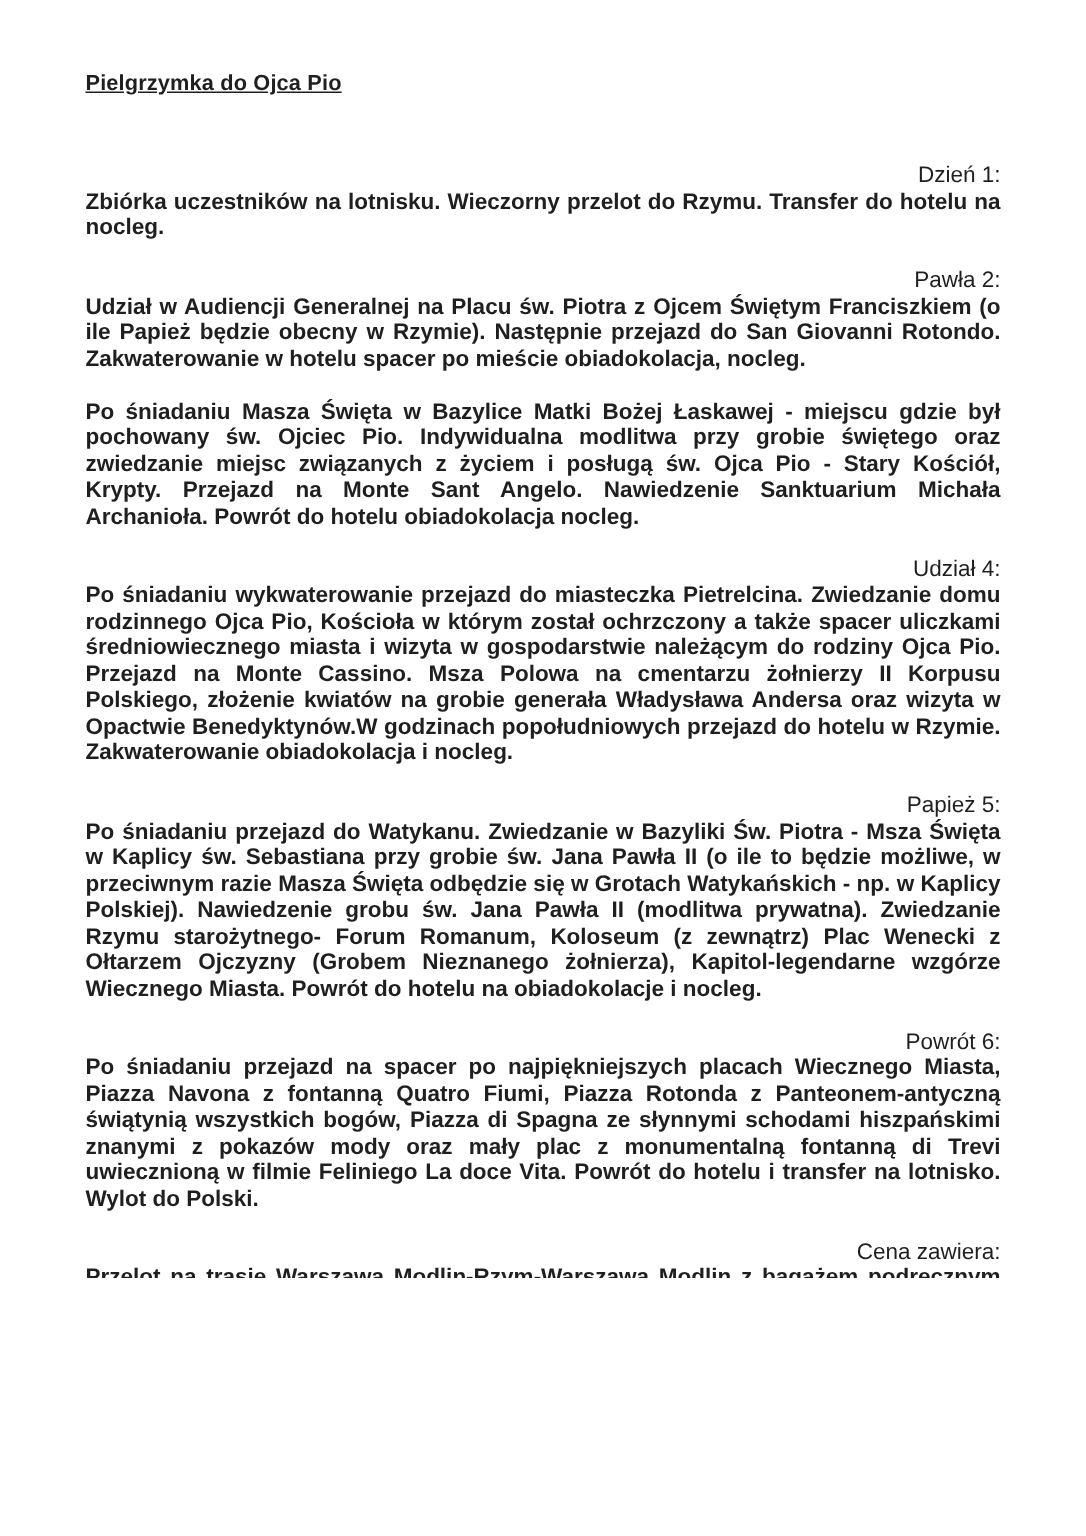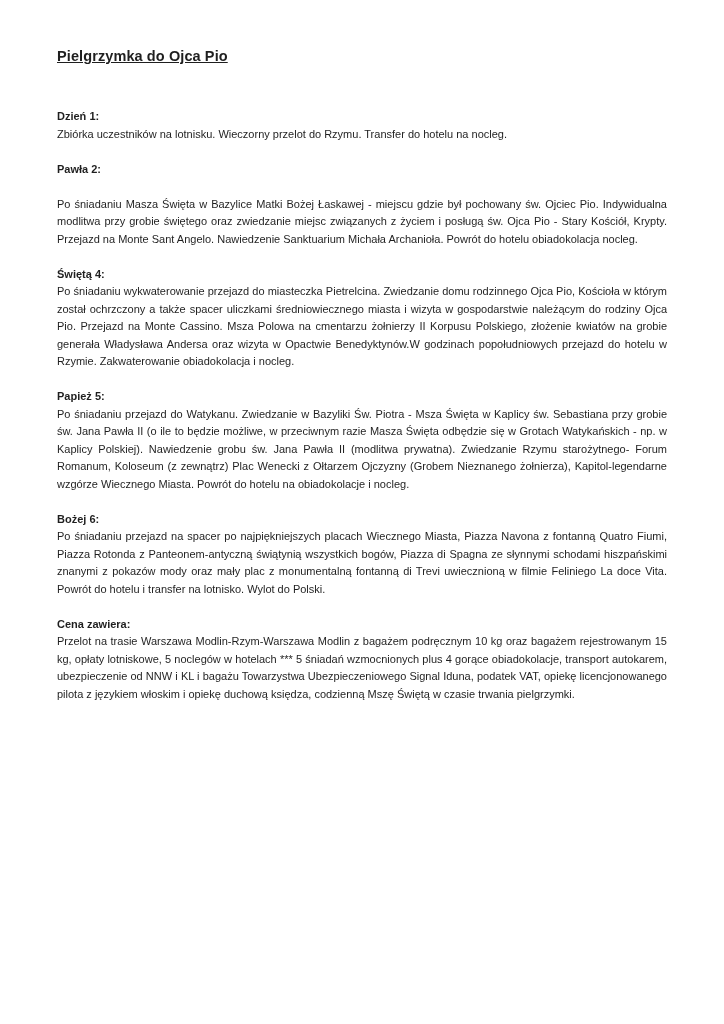--- a/index.html
+++ b/index.html
@@ -17,28 +17,30 @@
   .title {
     font-size: 14.5px;
     font-weight: bold;
     text-decoration: underline;
     margin: 0 0 44px 0;
     letter-spacing: 0.1px;
   }
   .section { margin: 0 0 17.5px 0; }
   .section:last-of-type { margin-bottom: 0; }
   .heading {
-    font-size: 11px;
-    font-weight: bold;
+    font-size: 15px;
+    font-weight: normal;
     line-height: 17.5px;
+    text-align: right;
   }
   .body-text {
-    font-size: 11px;
+    font-size: 15px;
     line-height: 17.5px;
     text-align: justify;
+    font-weight: bold;
   }
   .footer {
     position: absolute;
     left: 57px;
     right: 57px;
     top: 941px;
     border-top: 1px solid #cccccc;
     padding-top: 6px;
     text-align: center;
   }
@@ -57,38 +59,39 @@
 
   <div>
 
     <div class="section">
       <div class="heading">Dzień 1:</div>
       <div class="body-text">Zbiórka uczestników na lotnisku. Wieczorny przelot do Rzymu. Transfer do hotelu na nocleg.</div>
     </div>
 
     <div class="section">
       <div class="heading">Pawła 2:</div>
+      <div class="body-text">Udział w Audiencji Generalnej na Placu św. Piotra z Ojcem Świętym Franciszkiem (o ile Papież będzie obecny w Rzymie). Następnie przejazd do San Giovanni Rotondo. Zakwaterowanie w hotelu spacer po mieście obiadokolacja, nocleg.</div>
     </div>
 
     <div class="section">
       <div class="body-text">Po śniadaniu Masza Święta w Bazylice Matki Bożej Łaskawej - miejscu gdzie był pochowany św. Ojciec Pio. Indywidualna modlitwa przy grobie świętego oraz zwiedzanie miejsc związanych z życiem i posługą św. Ojca Pio - Stary Kościół, Krypty. Przejazd na Monte Sant Angelo. Nawiedzenie Sanktuarium Michała Archanioła. Powrót do hotelu obiadokolacja nocleg.</div>
     </div>
 
     <div class="section">
-      <div class="heading">Świętą 4:</div>
+      <div class="heading">Udział 4:</div>
       <div class="body-text">Po śniadaniu wykwaterowanie przejazd do miasteczka Pietrelcina. Zwiedzanie domu rodzinnego Ojca Pio, Kościoła w którym został ochrzczony a także spacer uliczkami średniowiecznego miasta i wizyta w gospodarstwie należącym do rodziny Ojca Pio. Przejazd na Monte Cassino. Msza Polowa na cmentarzu żołnierzy II Korpusu Polskiego, złożenie kwiatów na grobie generała Władysława Andersa oraz wizyta w Opactwie Benedyktynów.W godzinach popołudniowych przejazd do hotelu w Rzymie. Zakwaterowanie obiadokolacja i nocleg.</div>
     </div>
 
     <div class="section">
       <div class="heading">Papież 5:</div>
       <div class="body-text">Po śniadaniu przejazd do Watykanu. Zwiedzanie w Bazyliki Św. Piotra - Msza Święta w Kaplicy św. Sebastiana przy grobie św. Jana Pawła II (o ile to będzie możliwe, w przeciwnym razie Masza Święta odbędzie się w Grotach Watykańskich - np. w Kaplicy Polskiej). Nawiedzenie grobu św. Jana Pawła II (modlitwa prywatna). Zwiedzanie Rzymu starożytnego- Forum Romanum, Koloseum (z zewnątrz) Plac Wenecki z Ołtarzem Ojczyzny (Grobem Nieznanego żołnierza), Kapitol-legendarne wzgórze Wiecznego Miasta. Powrót do hotelu na obiadokolacje i nocleg.</div>
     </div>
 
     <div class="section">
-      <div class="heading">Bożej 6:</div>
+      <div class="heading">Powrót 6:</div>
       <div class="body-text">Po śniadaniu przejazd na spacer po najpiękniejszych placach Wiecznego Miasta, Piazza Navona z fontanną Quatro Fiumi, Piazza Rotonda z Panteonem-antyczną świątynią wszystkich bogów, Piazza di Spagna ze słynnymi schodami hiszpańskimi znanymi z pokazów mody oraz mały plac z monumentalną fontanną di Trevi uwiecznioną w filmie Feliniego La doce Vita. Powrót do hotelu i transfer na lotnisko. Wylot do Polski.</div>
     </div>
 
     <div class="section">
       <div class="heading">Cena zawiera:</div>
       <div class="body-text">Przelot na trasie Warszawa Modlin-Rzym-Warszawa Modlin z bagażem podręcznym 10 kg oraz bagażem rejestrowanym 15 kg, opłaty lotniskowe, 5 noclegów w hotelach *** 5 śniadań wzmocnionych plus 4 gorące obiadokolacje, transport autokarem, ubezpieczenie od NNW i KL i bagażu Towarzystwa Ubezpieczeniowego Signal Iduna, podatek VAT, opiekę licencjonowanego pilota z językiem włoskim i opiekę duchową księdza, codzienną Mszę Świętą w czasie trwania pielgrzymki.</div>
     </div>
 
   </div>
 

